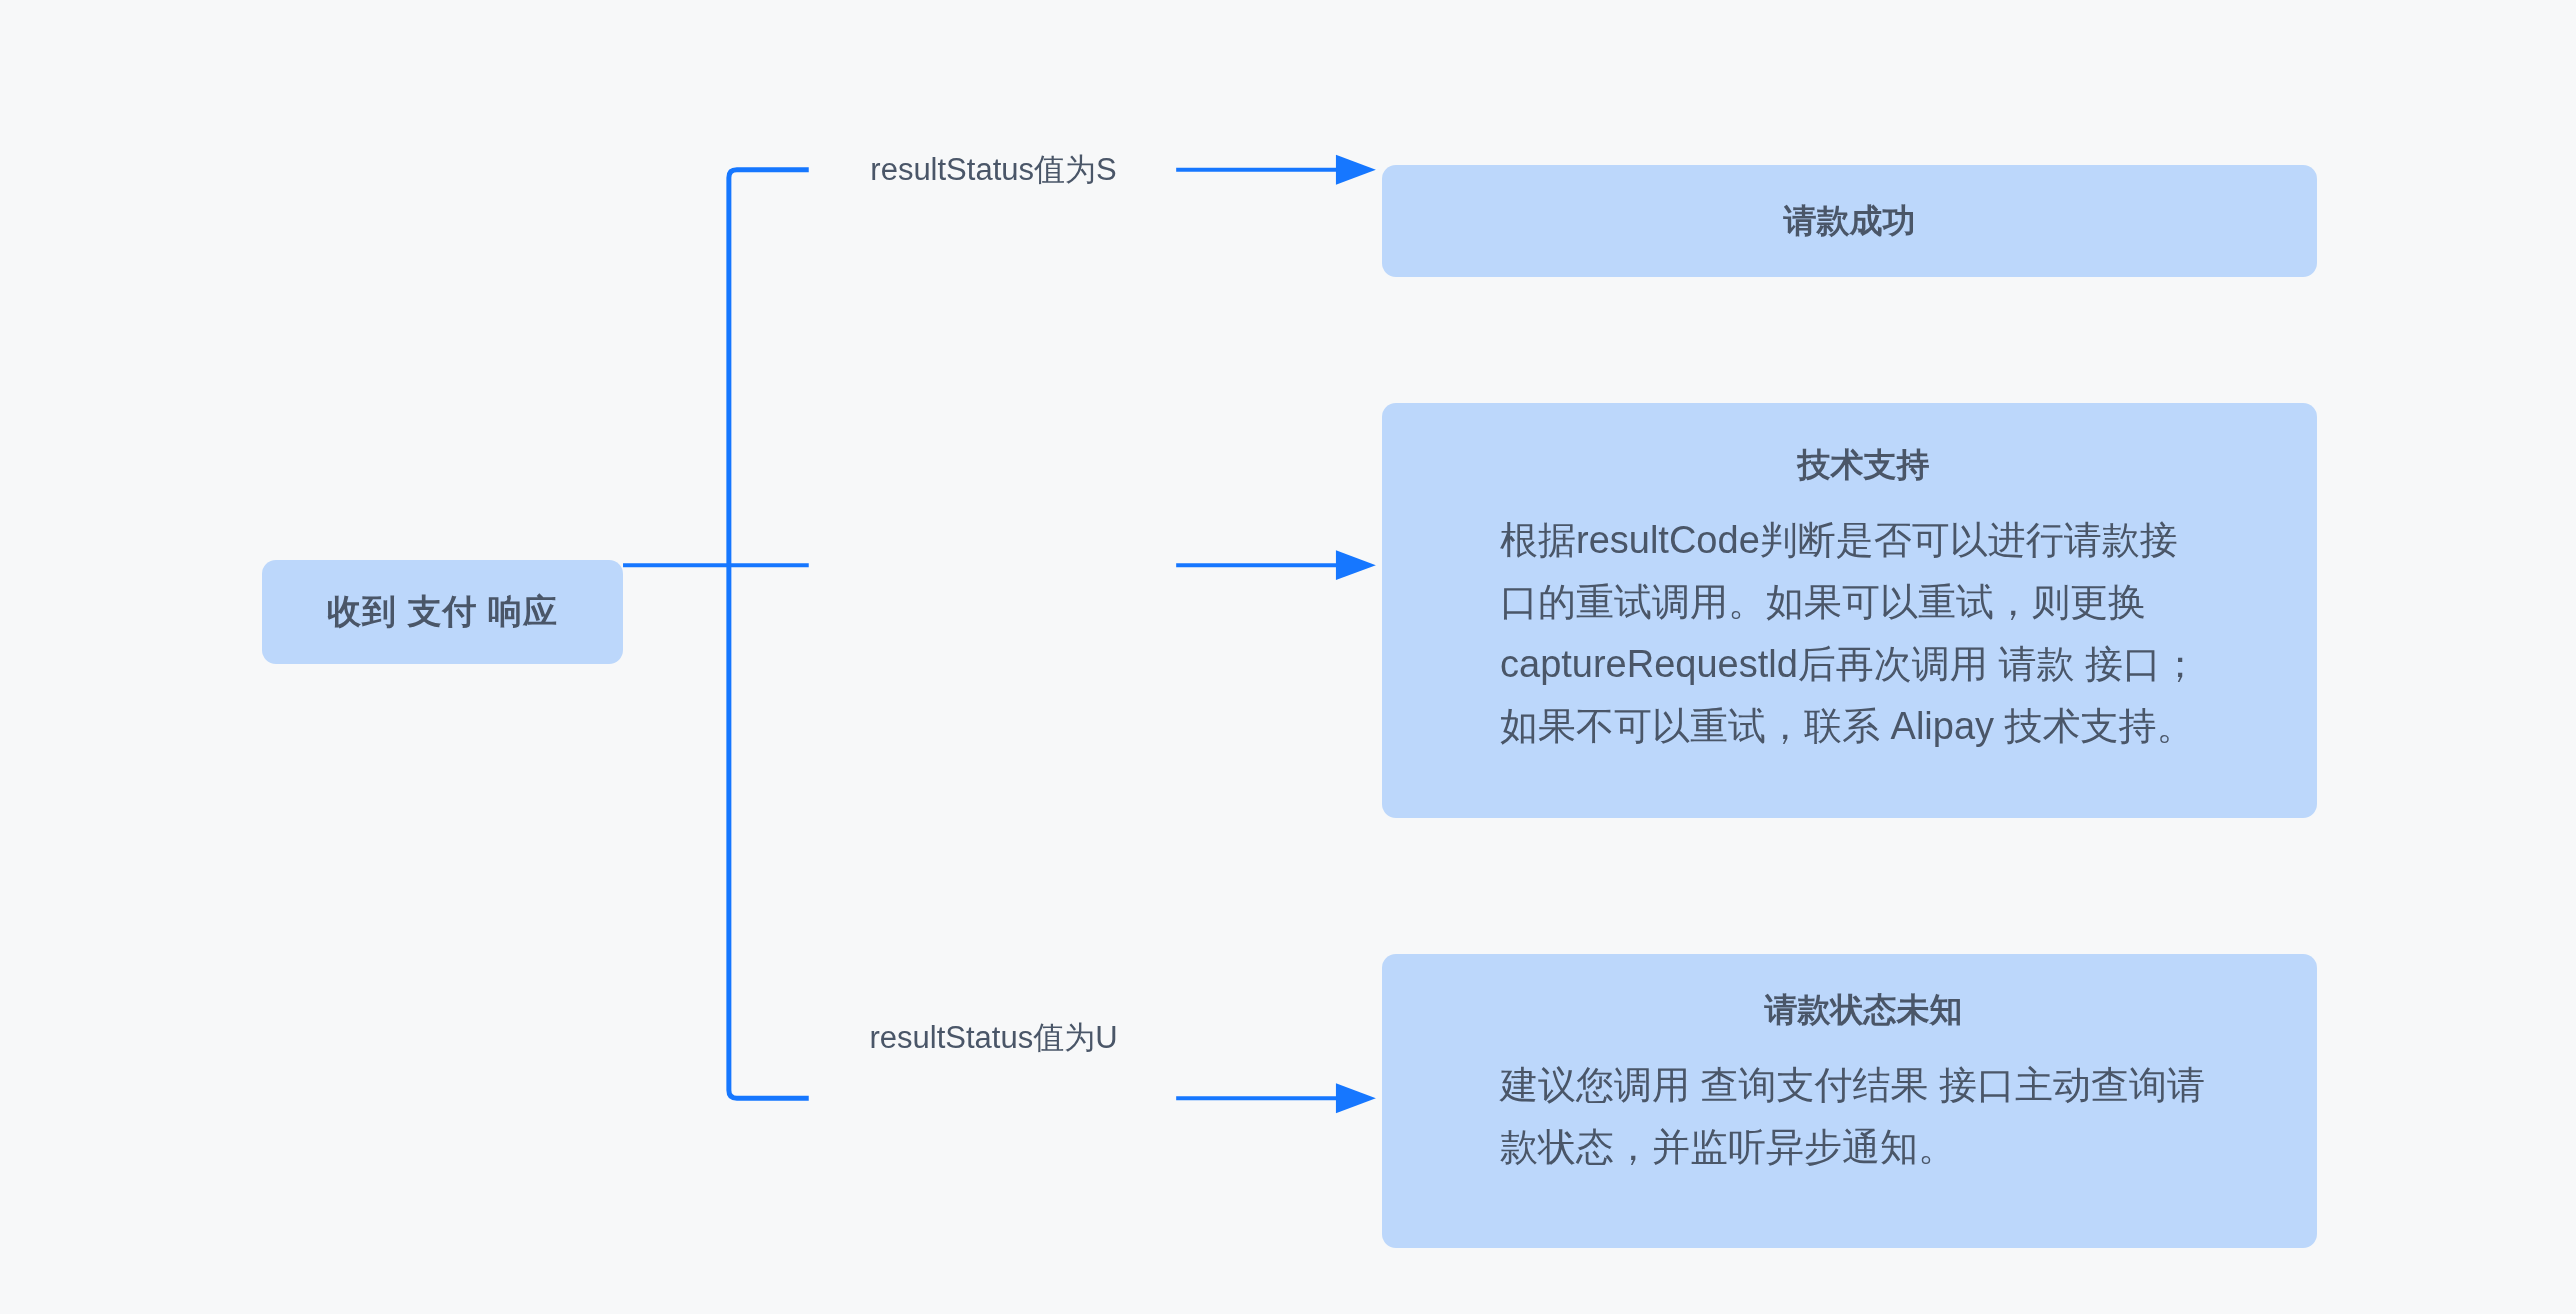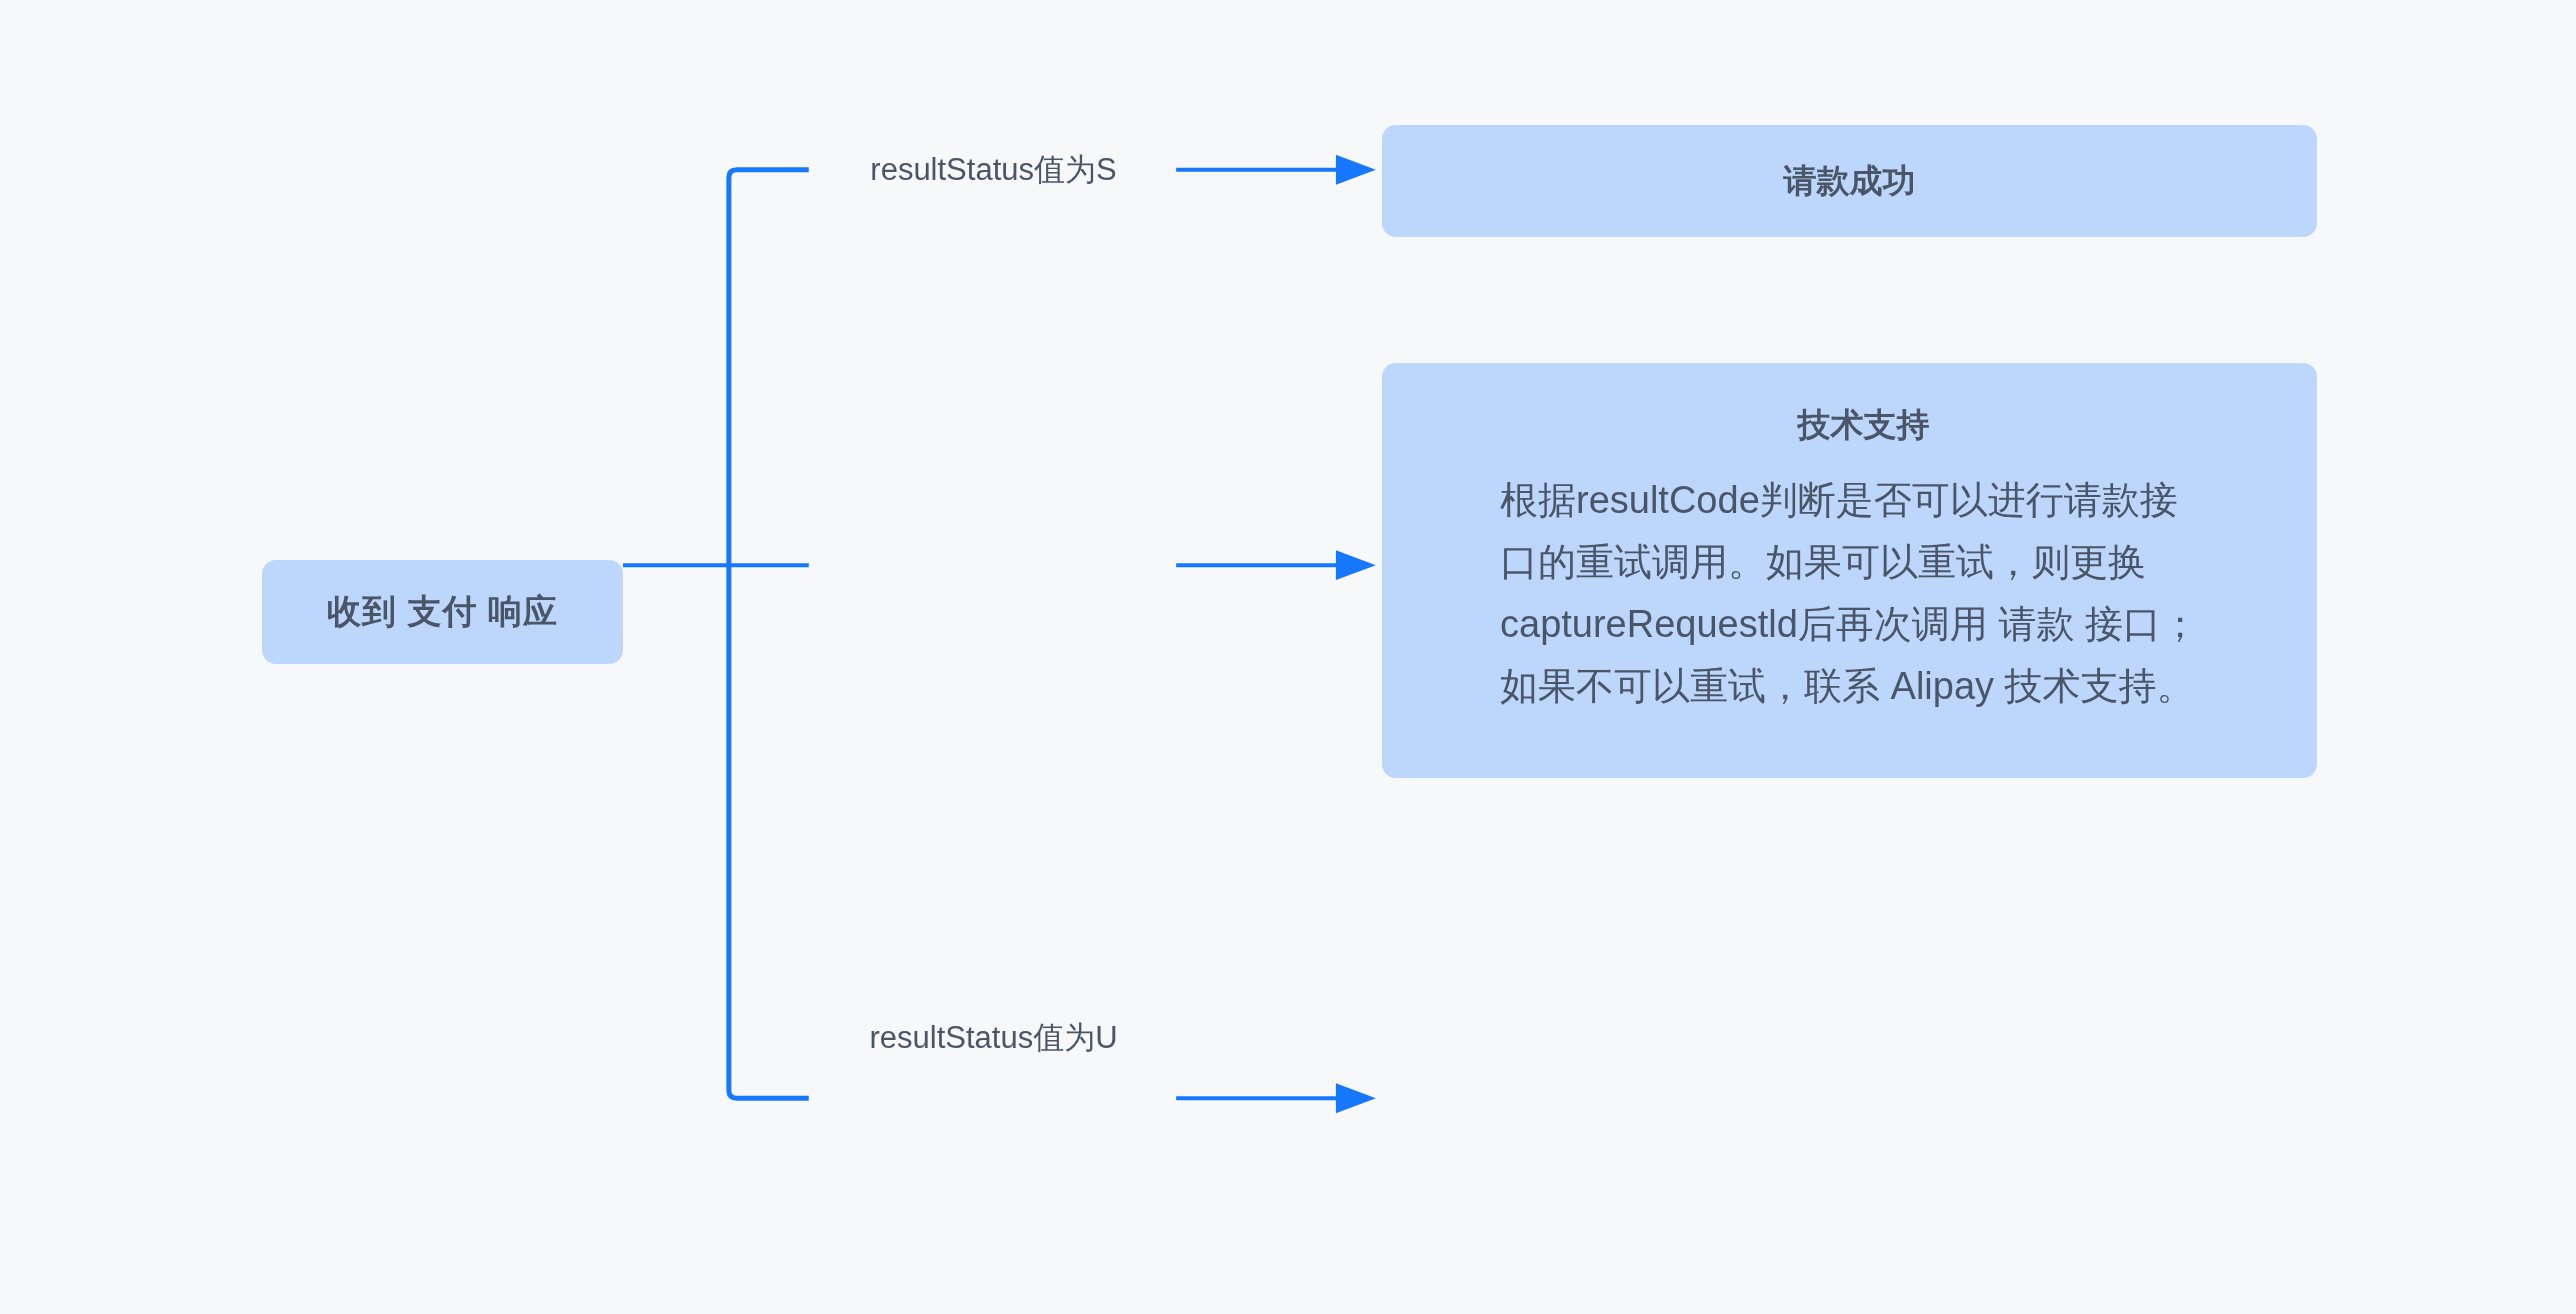--- a/index.html
+++ b/index.html
@@ -52,20 +52,21 @@
     left:262px;top:513px;
     width:361px;height:104px;
     display:flex;align-items:center;justify-content:center;
     font-size:34px;font-weight:700;
     letter-spacing:1px;
     margin-top:47px;
   }
   .result-node{
     left:1382px;
     width:935px;
+    margin-top:40px;
   }
   .node-success{
     top:125px;height:112px;
     display:flex;align-items:center;justify-content:center;
   }
   .node-fail{
     top:363px;height:415px;
     padding:42px 90px 0 118px;
   }
   .node-fail .node-title{margin:0 0 24px 0;}
@@ -123,15 +124,20 @@
   </div>
 
   <div class="node result-node node-fail">
     <div class="node-title">技术支持</div>
     <div class="node-body">根据resultCode判断是否可以进行请款接
 口的重试调用。如果可以重试，则更换
 captureRequestld后再次调用 请款 接口；
 如果不可以重试，联系 Alipay 技术支持。</div>
   </div>
 
+  <div class="node result-node node-unknown">
+    <div class="node-title">请款状态未知</div>
+    <div class="node-body">建议您调用 查询支付结果 接口主动查询请
+款状态，并监听异步通知。</div>
+  </div>
 
 </div>
 
 
 </body></html>

